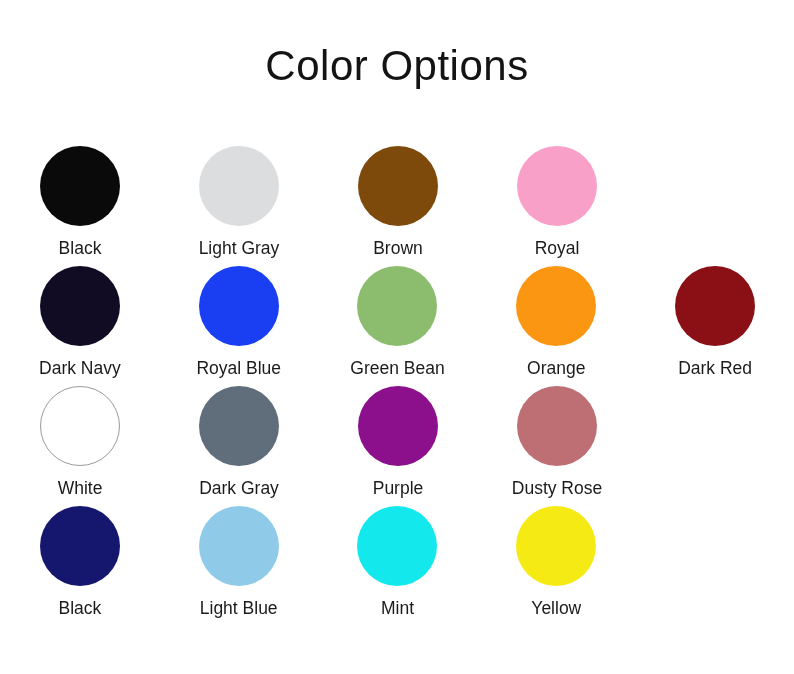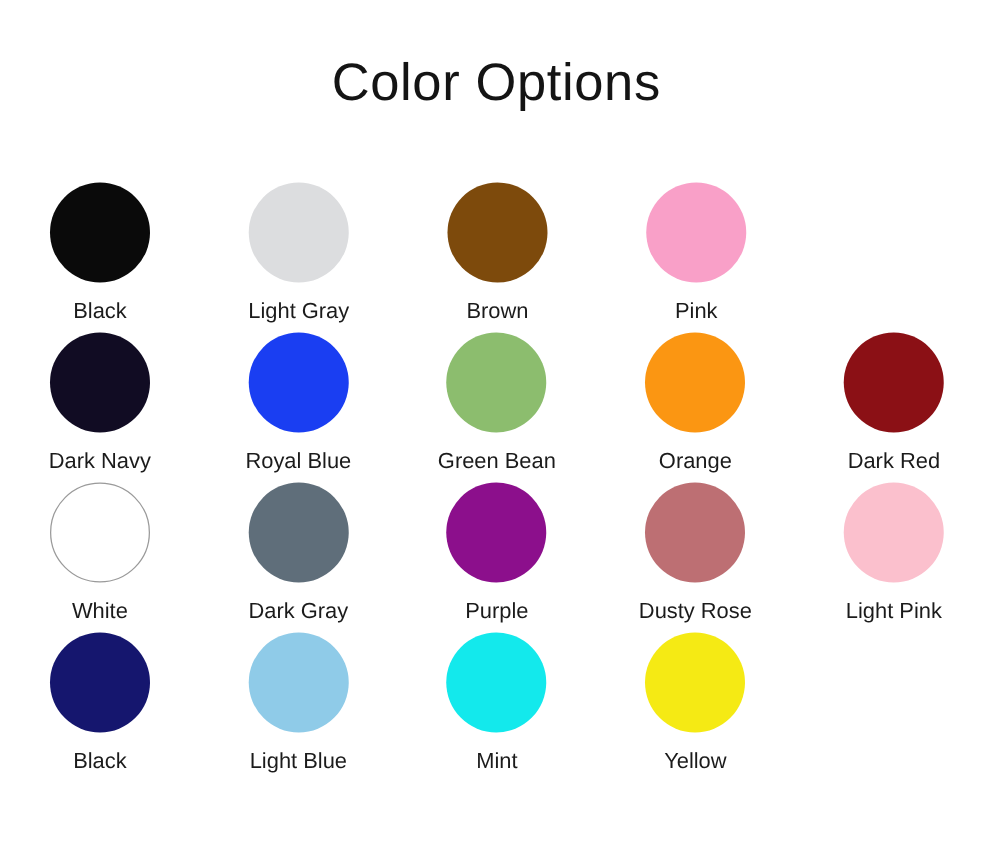--- a/index.html
+++ b/index.html
@@ -98,21 +98,21 @@
         <div class="swatch-cell">
           <span class="swatch-dot" style="background: rgb(220, 221, 223);"></span>
           <div class="swatch-label">Light Gray</div>
         </div>
         <div class="swatch-cell">
           <span class="swatch-dot" style="background: rgb(125, 74, 12);"></span>
           <div class="swatch-label">Brown</div>
         </div>
         <div class="swatch-cell">
           <span class="swatch-dot" style="background: rgb(249, 160, 200);"></span>
-          <div class="swatch-label">Pink</div>
+          <div class="swatch-label">Royal</div>
         </div>
       </div>
       <div class="swatch-row">
         <div class="swatch-cell">
           <span class="swatch-dot" style="background: rgb(17, 12, 35);"></span>
           <div class="swatch-label">Dark Navy</div>
         </div>
         <div class="swatch-cell">
           <span class="swatch-dot" style="background: rgb(26, 62, 242);"></span>
           <div class="swatch-label">Royal Blue</div>
@@ -140,24 +140,20 @@
           <div class="swatch-label">Dark Gray</div>
         </div>
         <div class="swatch-cell">
           <span class="swatch-dot" style="background: rgb(140, 15, 140);"></span>
           <div class="swatch-label">Purple</div>
         </div>
         <div class="swatch-cell">
           <span class="swatch-dot" style="background: rgb(189, 111, 115);"></span>
           <div class="swatch-label">Dusty Rose</div>
         </div>
-        <div class="swatch-cell">
-          <span class="swatch-dot" style="background: rgb(251, 192, 205);"></span>
-          <div class="swatch-label">Light Pink</div>
-        </div>
       </div>
       <div class="swatch-row">
         <div class="swatch-cell">
           <span class="swatch-dot" style="background: rgb(21, 22, 110);"></span>
           <div class="swatch-label">Black</div>
         </div>
         <div class="swatch-cell">
           <span class="swatch-dot" style="background: rgb(143, 203, 232);"></span>
           <div class="swatch-label">Light Blue</div>
         </div>

